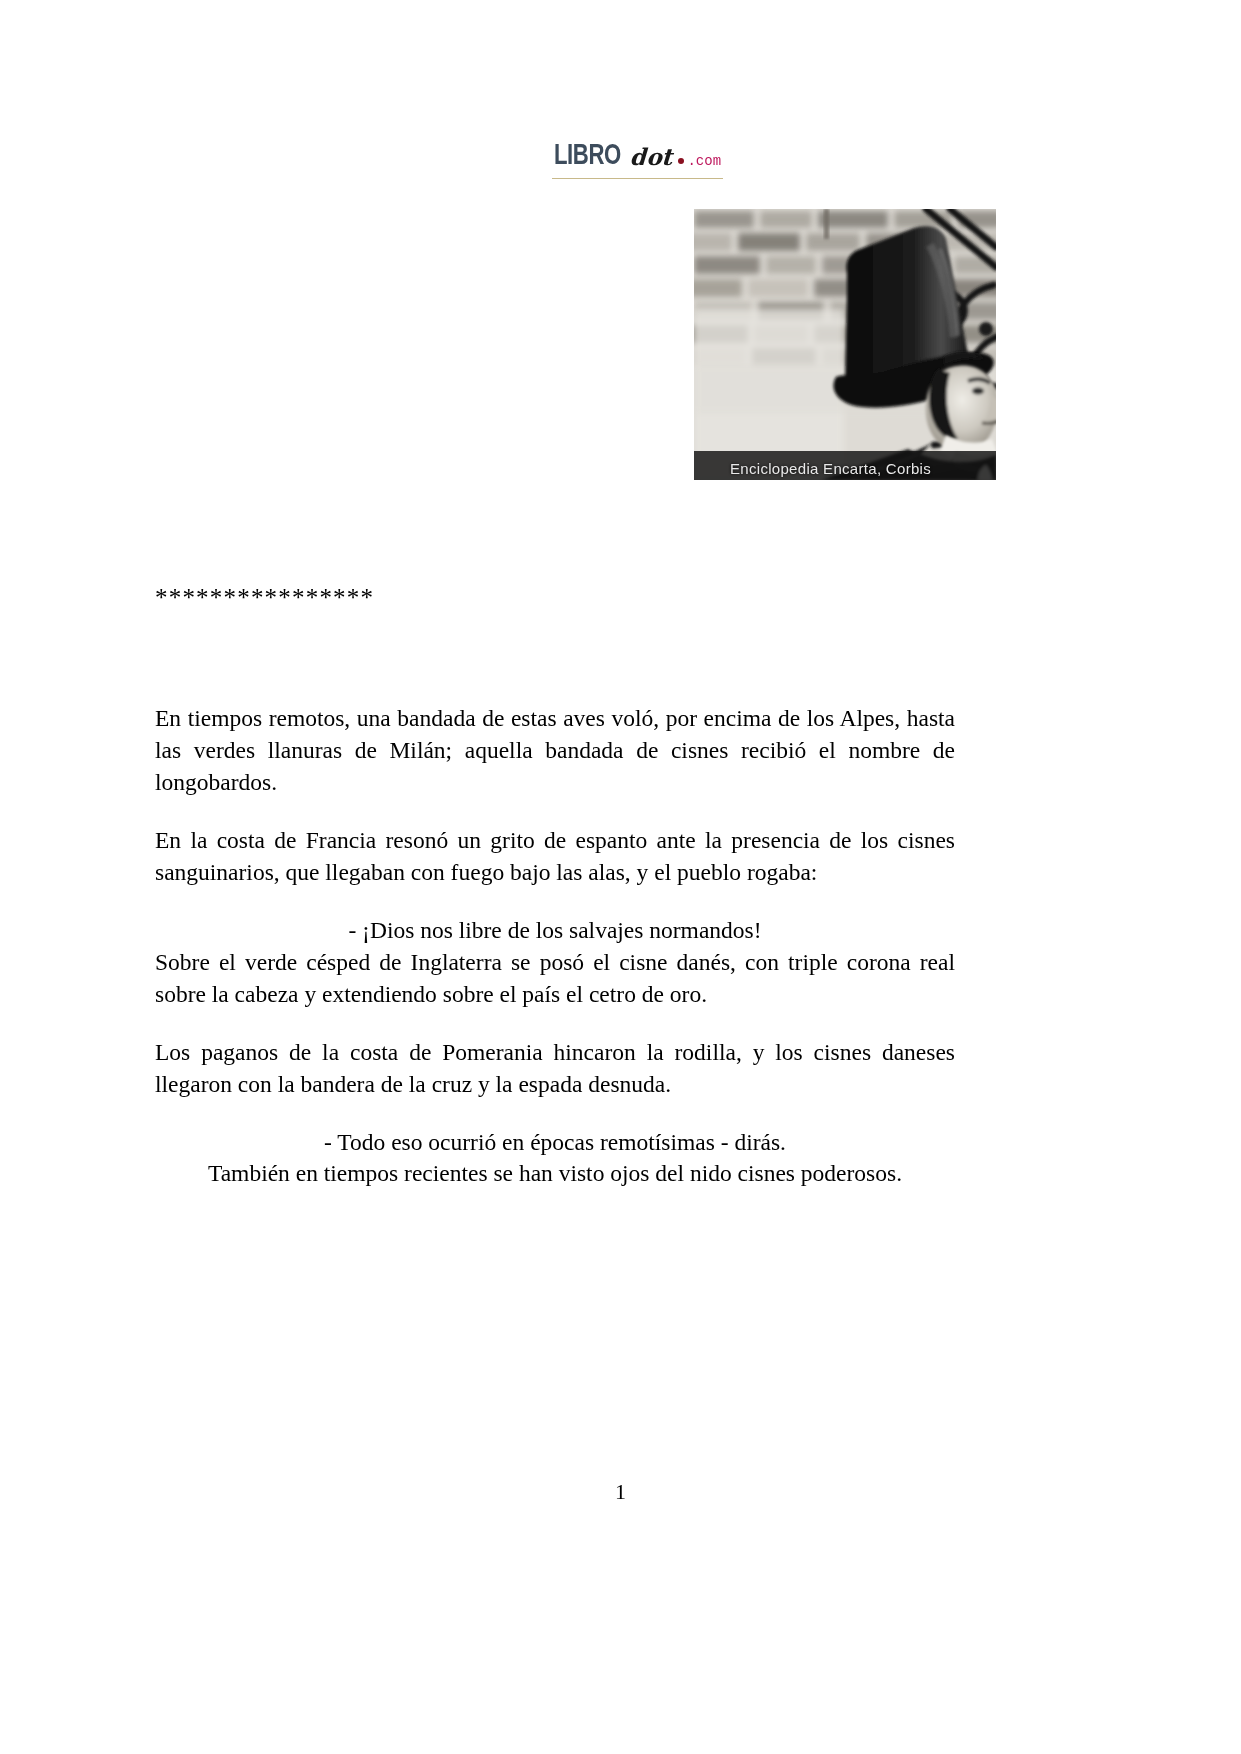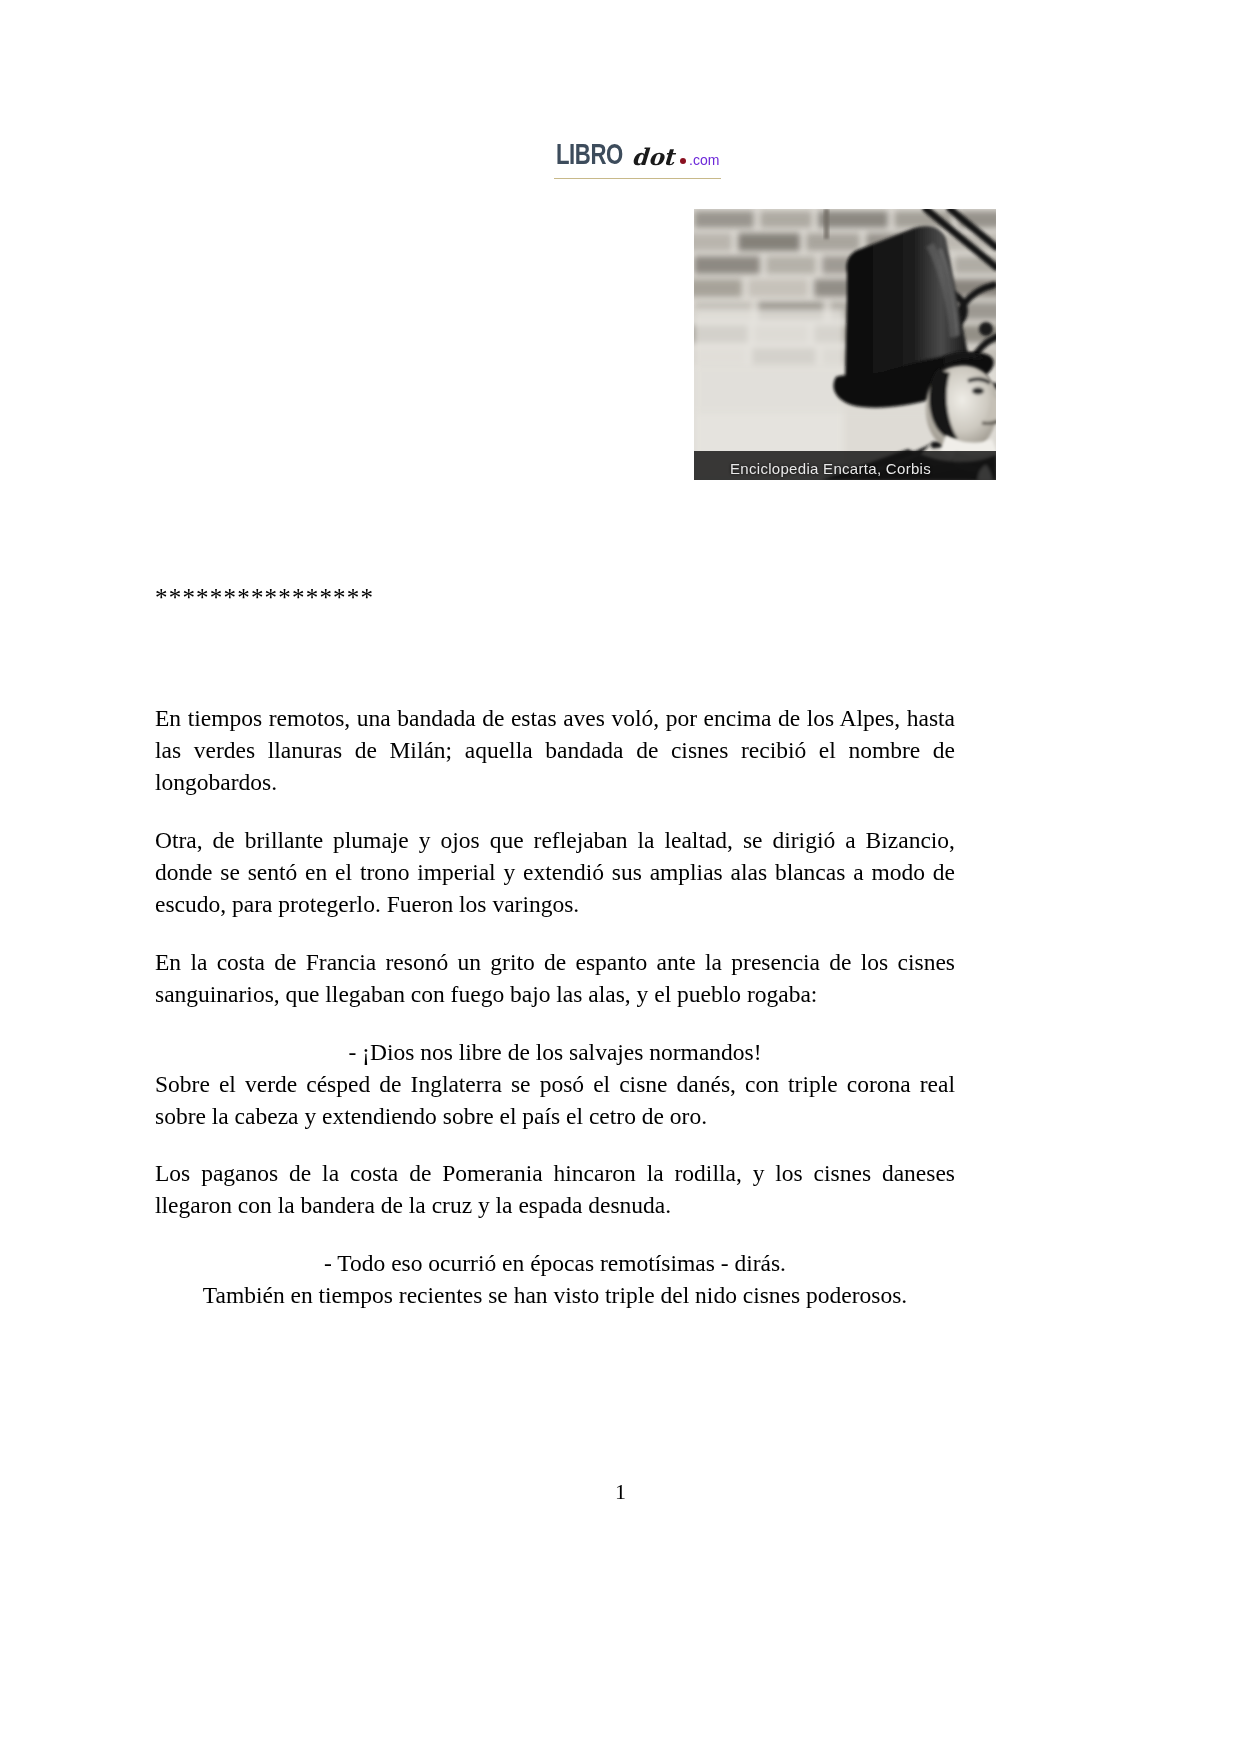--- a/index.html
+++ b/index.html
@@ -66,23 +66,23 @@
     display: inline-block;
     width: 6px;
     height: 6px;
     background: #8a1020;
     border-radius: 50%;
     margin: 0 3px 0 4px;
     position: relative;
     top: -1px;
   }
   .logo-com {
-    font-family: Liberation Sans, sans-serif;
+    font-family: Liberation Mono, monospace;
     font-size: 14px;
-    color: #6d28d9;
+    color: #be185d;
     letter-spacing: 0px;
   }
   .logo-underline {
     position: absolute;
     left: -2px;
     right: -2px;
     bottom: -5px;
     height: 1px;
     background: #c8b98a;
   }
@@ -329,24 +329,23 @@
       <rect x="0" y="242" width="302" height="29" fill="#111111" opacity="0.82"></rect>
     </svg>
     <div class="photo-caption">Enciclopedia Encarta, Corbis</div>
   </div>
 
 
   <div class="divider">****************</div>
 
   <div class="body-text">
     <p>En tiempos remotos, una bandada de estas aves voló, por encima de los Alpes, hasta las verdes llanuras de Milán; aquella bandada de cisnes recibió el nombre de longobardos.</p>
-    <p>Otra, de brillante plumaje y ojos que reflejaban la lealtad, se dirigió a Bizancio, donde se sentó en el trono imperial y extendió sus amplias alas blancas a modo de escudo, para protegerlo. Fueron los varingos.</p>
     <p>En la costa de Francia resonó un grito de espanto ante la presencia de los cisnes sanguinarios, que llegaban con fuego bajo las alas, y el pueblo rogaba:</p>
     <p class="nojustify" style="margin-bottom:0">- ¡Dios nos libre de los salvajes normandos!</p>
     <p>Sobre el verde césped de Inglaterra se posó el cisne danés, con triple corona real sobre la cabeza y extendiendo sobre el país el cetro de oro.</p>
     <p>Los paganos de la costa de Pomerania hincaron la rodilla, y los cisnes daneses llegaron con la bandera de la cruz y la espada desnuda.</p>
     <p class="nojustify" style="margin-bottom:0">- Todo eso ocurrió en épocas remotísimas - dirás.</p>
-    <p class="nojustify">También en tiempos recientes se han visto triple del nido cisnes poderosos.</p>
+    <p class="nojustify">También en tiempos recientes se han visto ojos del nido cisnes poderosos.</p>
   </div>
 
   <div class="page-number">1</div>
 
 </div>
 
 </body></html>

